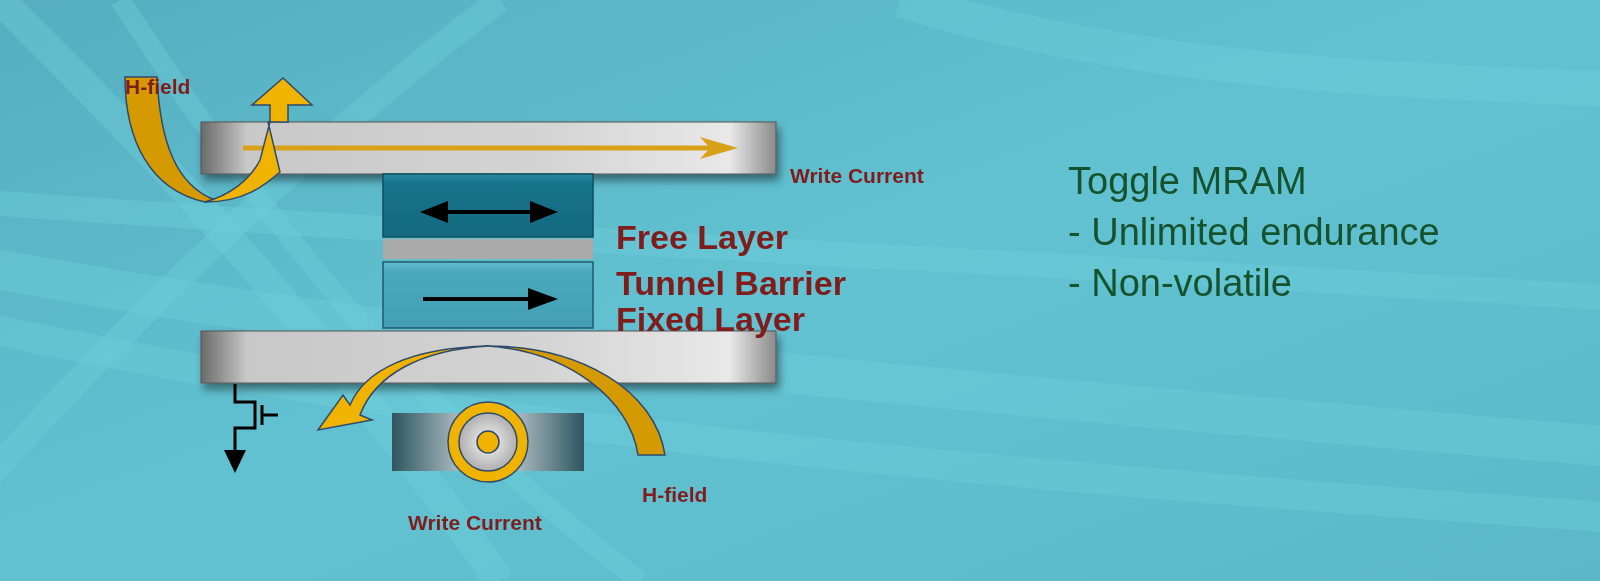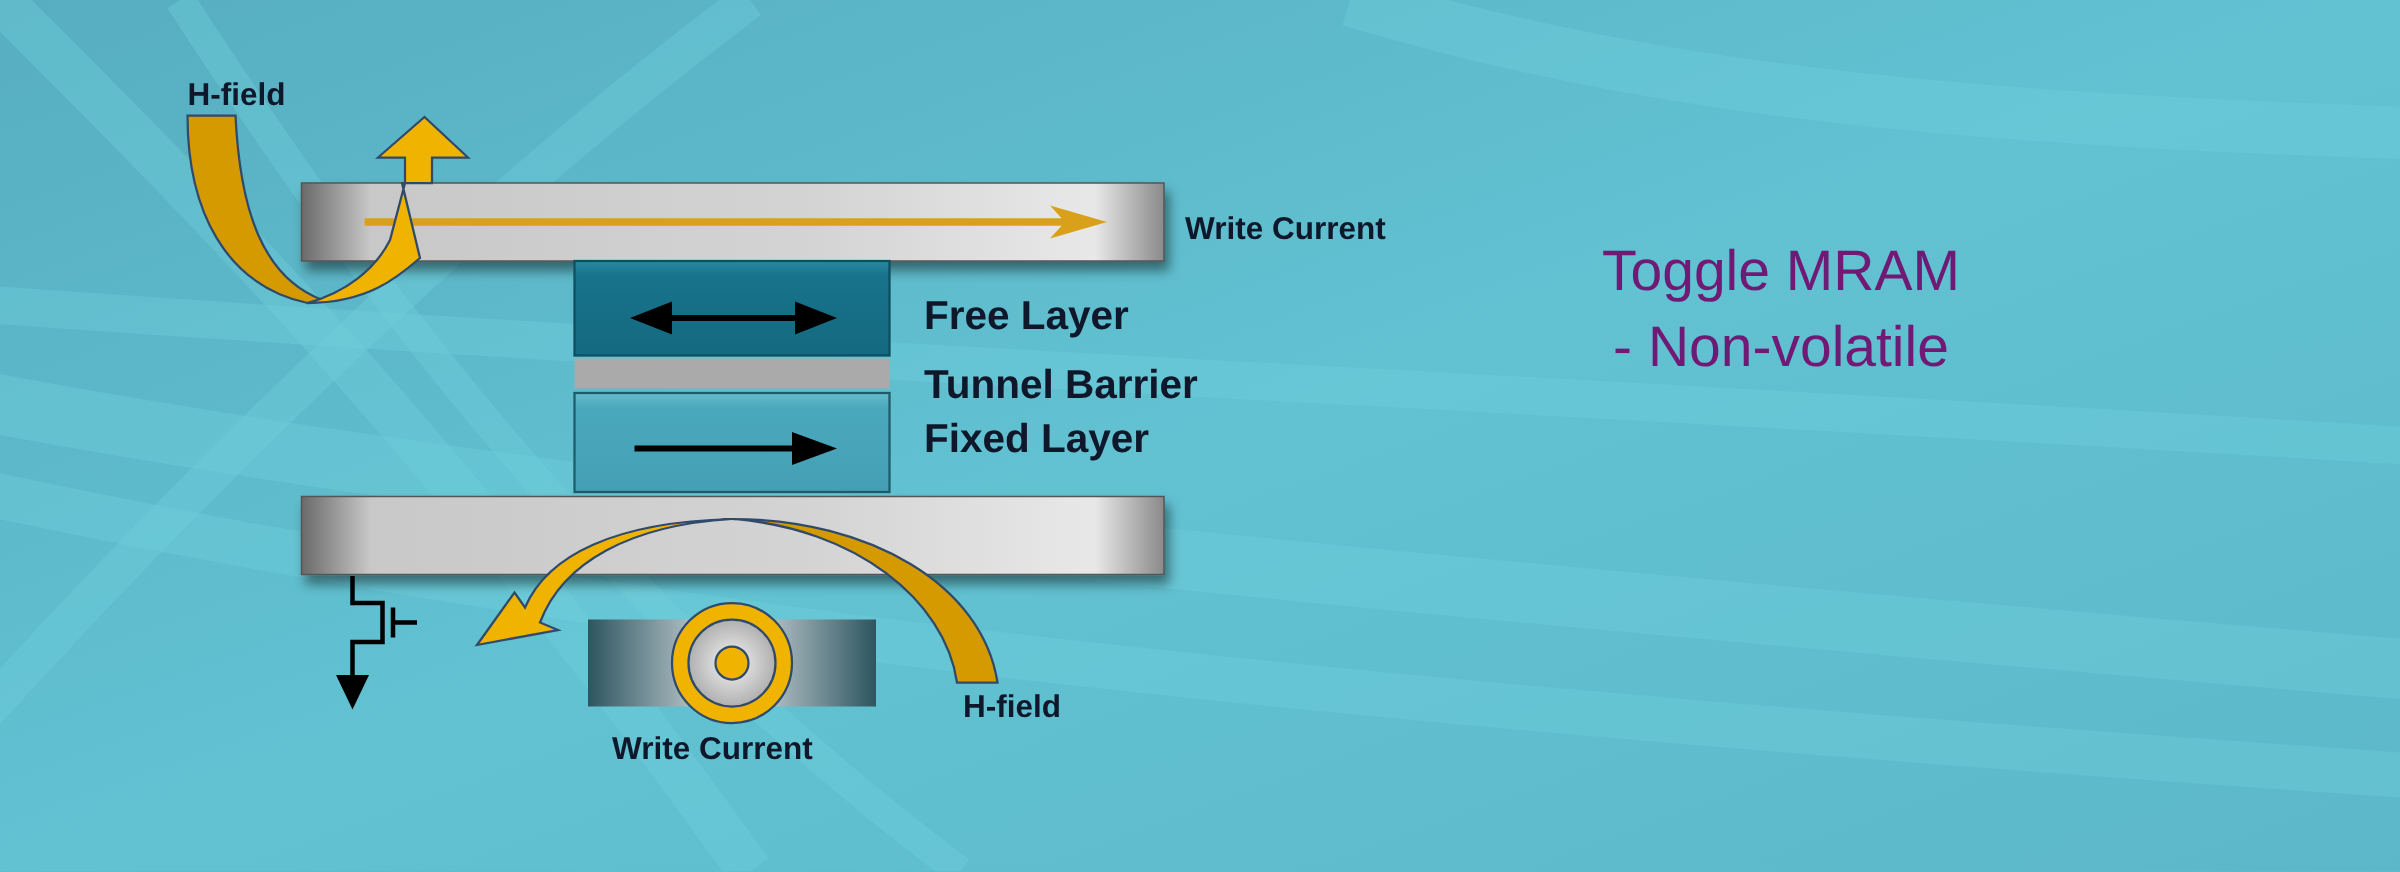--- a/index.html
+++ b/index.html
@@ -5,28 +5,28 @@
     html, body { margin: 0; padding: 0; }
     body {
       width: 1600px; height: 581px; overflow: hidden; position: relative;
       background: #5fbccb;
       font-family: "Liberation Sans", sans-serif;
     }
     #bg { position: absolute; left: 0; top: 0; width: 1600px; height: 581px; }
     #diagram { position: absolute; left: 0; top: 0; width: 1600px; height: 581px; }
     .lbl {
       position: absolute; font-family: "Liberation Sans", sans-serif;
-      font-weight: bold; color: #0f172a; white-space: nowrap;
+      font-weight: bold; color: #7f1d1d; white-space: nowrap; margin-top: 23px;
     }
     .lbl-small { font-size: 21px; }
-    .lbl-layer { font-size: 27px; }
+    .lbl-layer { font-size: 34px; }
     .bullets {
       position: absolute; left: 1068px; top: 156px;
-      font-family: "Liberation Sans", sans-serif; color: #701a75;
-      font-size: 38px; line-height: 51px; text-align: center;
+      font-family: "Liberation Sans", sans-serif; color: #14532d;
+      font-size: 38px; line-height: 51px;
     }
     .bullets div { white-space: nowrap; }
   </style>
 </head>
 <body>
 
 <svg id="bg" viewBox="0 0 1600 581">
   <defs>
     <linearGradient id="bgGrad" x1="0" y1="0" x2="1" y2="1">
       <stop offset="0" stop-color="#56aec0"></stop>
@@ -128,14 +128,15 @@
 <div class="lbl lbl-small" style="left:125px; top:52px;">H-field</div>
 <div class="lbl lbl-small" style="left:790px; top:141px;">Write Current</div>
 <div class="lbl lbl-layer" style="left:616px; top:195px;">Free Layer</div>
 <div class="lbl lbl-layer" style="left:616px; top:241px;">Tunnel Barrier</div>
 <div class="lbl lbl-layer" style="left:616px; top:277px;">Fixed Layer</div>
 <div class="lbl lbl-small" style="left:642px; top:460px;">H-field</div>
 <div class="lbl lbl-small" style="left:408px; top:488px;">Write Current</div>
 
 <div class="bullets">
   <div>Toggle MRAM</div>
+  <div>- Unlimited endurance</div>
   <div>- Non-volatile</div>
 </div>
 
 </body></html>

